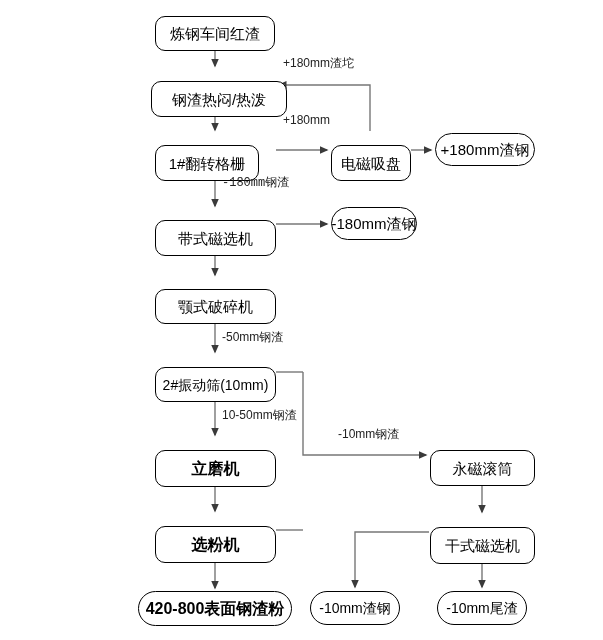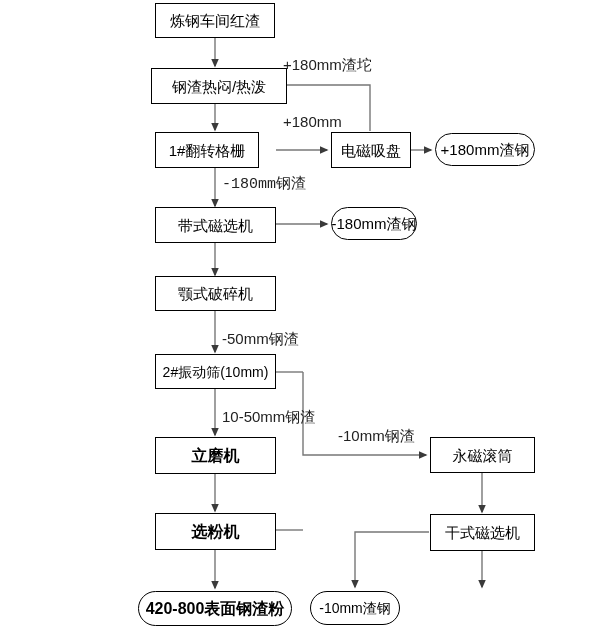--- a/index.html
+++ b/index.html
@@ -14,29 +14,29 @@
     position:absolute;
     box-sizing:border-box;
     border:1px solid #000;
     background:#fff;
     display:flex;align-items:center;justify-content:center;
     text-align:center;
     color:#000;
     white-space:nowrap;
     line-height:1;
   }
-  .rect{border-radius:0;}
+  .rect{border-radius:10px;margin-top:13px;}
   .pill{border-radius:999px;}
   .bold{font-weight:bold;}
   .f15{font-size:15px;}
   .f14{font-size:14px;}
   .f16{font-size:16px;}
   .edgelabel{
     position:absolute;
-    font-size:15px;
+    font-size:12px;
     color:#222;
     white-space:nowrap;
     line-height:1;
   }
   svg.wires{position:absolute;left:0;top:0;width:603px;height:640px;}
 </style>
 </head>
 <body>
 
 <div id="chart">
@@ -142,20 +142,23 @@
   </div>
 
   <div class="node pill f16 bold" style="left:138px;top:591px;width:154px;height:35px;">
     <span>420-800表面钢渣粉</span>
   </div>
 
   <div class="node pill f14" style="left:310px;top:591px;width:90px;height:34px;">
     <span>-10mm渣钢</span>
   </div>
 
+  <div class="node pill f14" style="left:437px;top:591px;width:90px;height:34px;">
+    <span>-10mm尾渣</span>
+  </div>
 
   <div class="edgelabel" style="left:283px;top:57px;">+180mm渣坨</div>
 
   <div class="edgelabel" style="left:283px;top:114px;">+180mm</div>
 
   <div class="edgelabel" style="left:222px;top:177px;font-family:Liberation Mono, monospace;">-180mm钢渣</div>
 
   <div class="edgelabel" style="left:222px;top:331px;">-50mm钢渣</div>
 
   <div class="edgelabel" style="left:222px;top:409px;">10-50mm钢渣</div>

